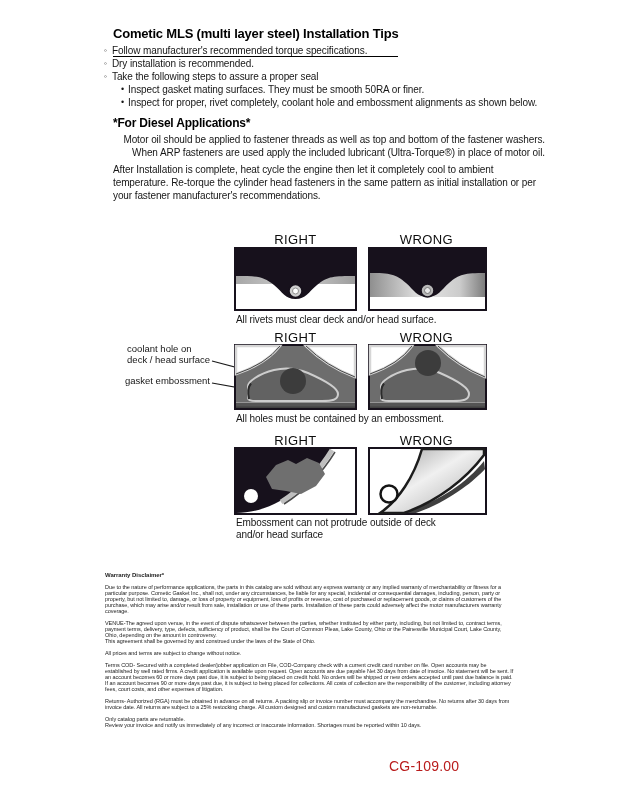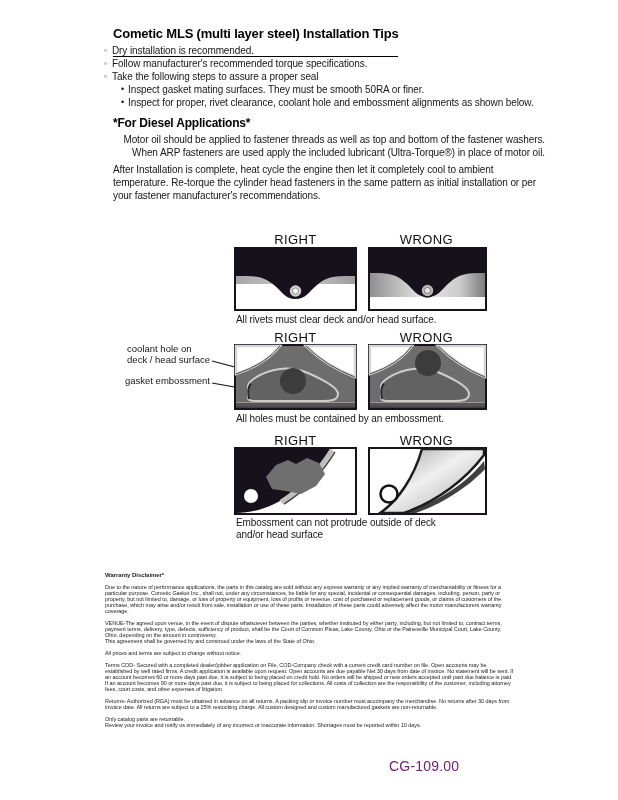--- a/index.html
+++ b/index.html
@@ -45,35 +45,35 @@
   .cap2{left:236px;top:413px;}
   .cap3{left:236px;top:517px;}
   .annot{right:408px;font-size:9.5px;line-height:11px;color:#161616;text-align:left;white-space:pre-line;}
   .an-coolant{top:343px;}
   .an-emboss{top:375px;}
   .leader-svg{left:180px;top:348px;}
   
   .disclaimer{left:105px;top:572px;width:410px;color:#242424;}
   .disc-heading{font-size:6px;font-weight:bold;margin-bottom:6px;letter-spacing:-0.05px;}
   .disc-para{font-size:5.5px;line-height:6px;letter-spacing:-0.05px;margin-bottom:6px;white-space:pre-line;}
-  .page-number{left:389px;top:758px;font-size:14px;color:#701a75;letter-spacing:0.2px;}
+  .page-number{left:389px;top:758px;font-size:14px;color:#b91c1c;letter-spacing:0.2px;}
 </style>
 </head>
 <body>
 
 <div class="page">
 
   <div class="abs title">Cometic MLS (multi layer steel) Installation Tips</div>
 
   <div class="abs tips">
+    <div class="tip"><span class="dot">◦</span><span>Follow manufacturer's recommended torque specifications.</span></div>
     <div class="tip"><span class="dot">◦</span><span>Dry installation is recommended.</span></div>
-    <div class="tip"><span class="dot">◦</span><span>Follow manufacturer's recommended torque specifications.</span></div>
     <div class="tip"><span class="dot">◦</span><span>Take the following steps to assure a proper seal</span></div>
     <div class="tip sub"><span class="dot">•</span><span>Inspect gasket mating surfaces.  They must be smooth 50RA or finer.</span></div>
-    <div class="tip sub"><span class="dot">•</span><span>Inspect for proper, rivet clearance, coolant hole and embossment alignments as shown below.</span></div>
+    <div class="tip sub"><span class="dot">•</span><span>Inspect for proper, rivet completely, coolant hole and embossment alignments as shown below.</span></div>
   </div>
 
   <div class="abs diesel-heading">*For Diesel Applications*</div>
   <div class="abs para p0">Motor oil should be applied to fastener threads as well as top and bottom of the fastener washers. When ARP fasteners are used apply the included lubricant (Ultra-Torque®) in place of motor oil.</div>
   <div class="abs para p1">After Installation is complete, heat cycle the engine then let it completely cool to ambient temperature. Re-torque the cylinder head fasteners in the same pattern as initial installation or per your fastener manufacturer's recommendations.</div>
 
   <div class="abs fig-label fl-r1">RIGHT</div>
   <div class="abs fig-label fl-w1">WRONG</div>
 
   <svg class="abs panel pnl-r1" width="123" height="64" viewBox="0 0 123 64">

